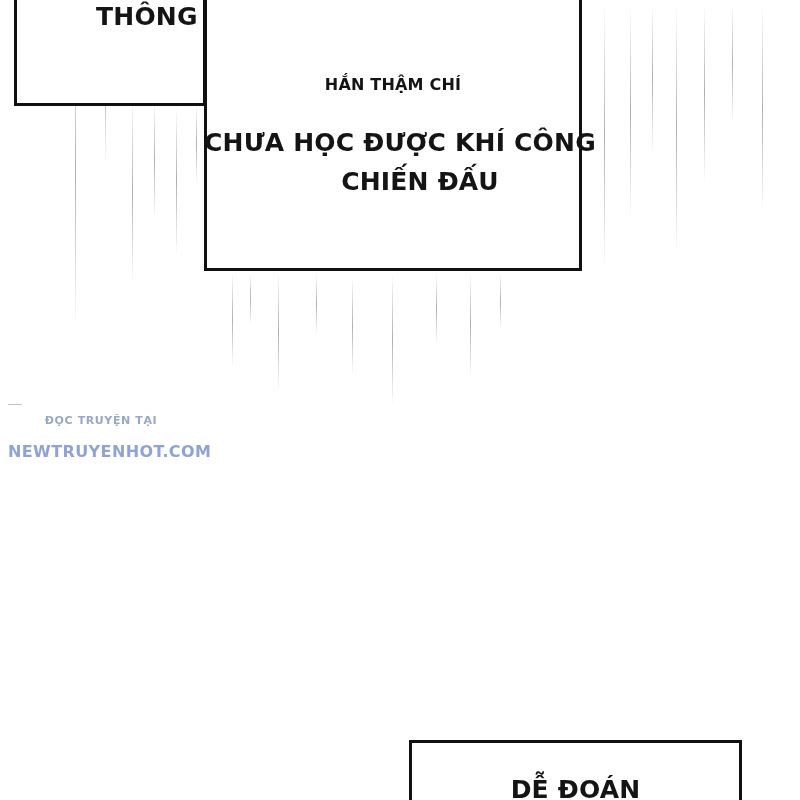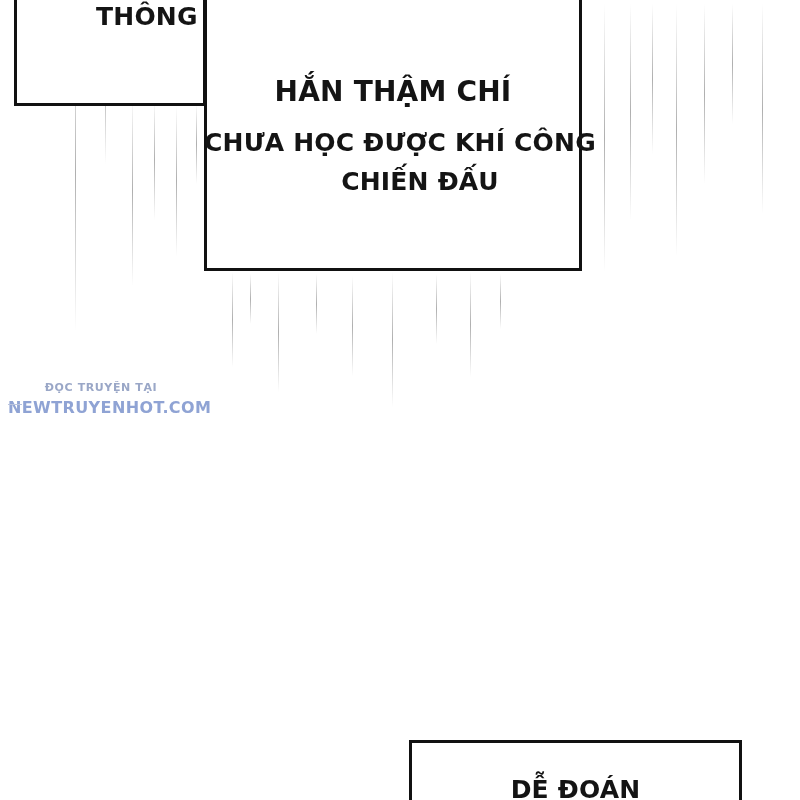--- a/index.html
+++ b/index.html
@@ -73,21 +73,21 @@
   #panel-b {
     left: 204px;
     top: -64px;
     width: 378px;
     height: 335px;
   }
   #panel-b-line1 {
     left: 204px;
     top: 75px;
     width: 378px;
-    font-size: 28px;
+    font-size: 16px;
   }
   #panel-b-line2 {
     left: 204px;
     top: 128px;
     width: 378px;
     font-size: 25px;
   }
   #panel-b-line3 {
     left: 204px;
     top: 167px;
@@ -118,23 +118,24 @@
     line-height: 1;
   }
   .wm-top {
     font-family: "DejaVu Sans", sans-serif;
     font-size: 11px;
     font-weight: 700;
     letter-spacing: 0.6px;
     color: #9aa7c7;
     text-align: center;
     width: 186px;
+    margin-top: 33px;
   }
   .wm-main {
-    margin-top: 7px;
+    margin-top: 18px;
     font-family: "DejaVu Sans", sans-serif;
     font-size: 16px;
     font-weight: 700;
     letter-spacing: 0.4px;
     color: #8fa3d4;
     text-align: center;
     width: 186px;
   }
   .wm-tick {
     position: absolute;

